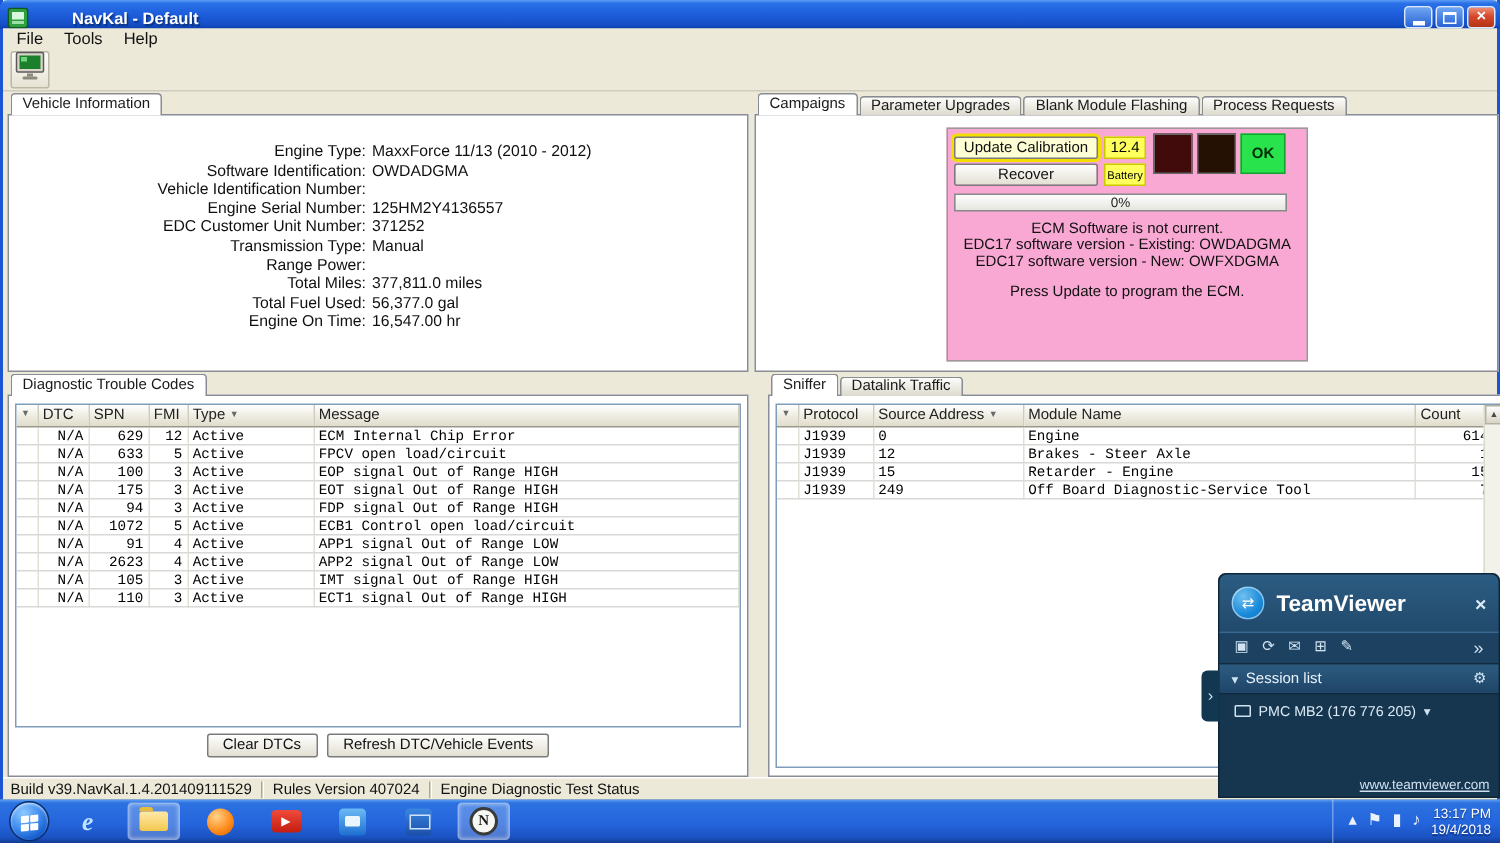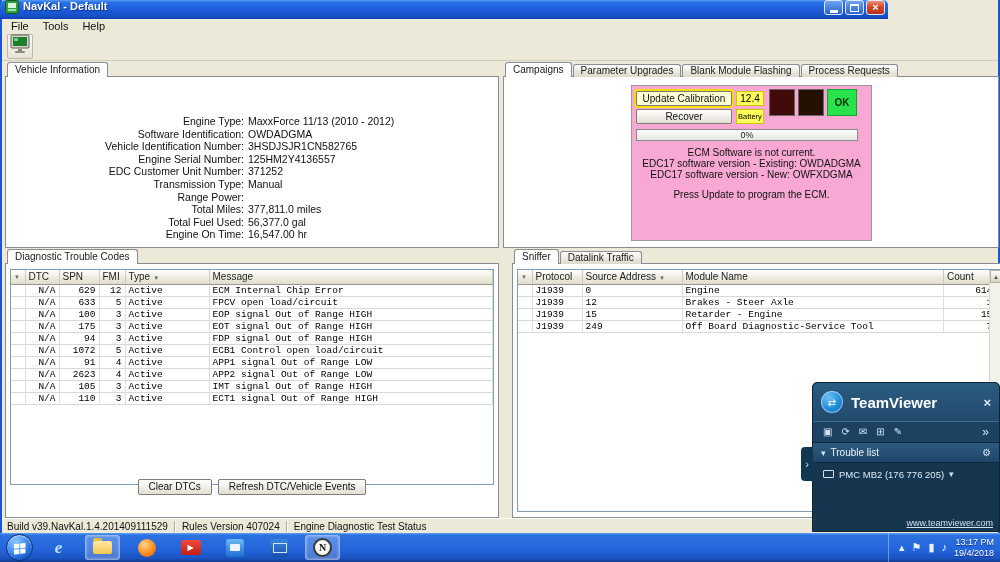--- a/index.html
+++ b/index.html
@@ -3,23 +3,23 @@
 <meta charset="utf-8">
 <style>
   * { margin:0; padding:0; box-sizing:border-box; }
   html,body { width:1000px; height:562px; overflow:hidden; background:#000; }
   body { font-family:"Liberation Sans", sans-serif; position:relative; }
   .screen { position:absolute; inset:0; }
 
   
   .xp-window { position:absolute; left:0; top:0; width:1000px; height:533px;
     background:#ECE9D8; border-left:2px solid #1b55d4; border-right:2px solid #1b55d4; }
-  .titlebar { position:absolute; left:-2px; top:0; width:888px; height:19px;
+  .titlebar { position:absolute; left:-2px; top:0; width:1000px; height:19px;
     background:linear-gradient(180deg,#5a9cf5 0%,#2a71e8 12%,#1f5fdd 45%,#1650c8 85%,#0c3fae 100%);
-    border-radius:5px 5px 0 0; display:flex; align-items:flex-start; padding:0 3px; }
+    border-radius:5px 5px 0 0; display:flex; align-items:flex-end; padding:0 3px;gap:25px; }
   .title-icon { width:14px; height:14px; margin:0 4px 0 2px; display:inline-flex; }
   .title-text { color:#fff; font-size:11px; font-weight:bold; text-shadow:1px 1px 1px #0a2f7a; flex:1; }
   .win-btns { display:flex; gap:2px; }
   .win-btn { width:19px; height:15px; border-radius:3px; border:1px solid #dce8fb;
     background:linear-gradient(#6ea5f2,#2a63d4); display:flex; align-items:center; justify-content:center;
     color:#fff; font-size:11px; font-weight:bold; line-height:1; cursor:default; }
   .win-btn.close { background:linear-gradient(#ef9078,#d6492a 45%,#b3331a); }
   .glyph-min { width:8px; height:3px; background:#fff; margin-top:7px; display:block; }
   .glyph-max { width:9px; height:8px; border:1px solid #fff; border-top:2px solid #fff; display:block; }
 
@@ -38,21 +38,21 @@
     background:linear-gradient(#fdfdfb,#dcd9cc); border:1px solid #898c95; border-bottom:none; border-radius:3px 3px 0 0; white-space:nowrap; }
   .tab.active { background:#fff; height:15px; line-height:14px; }
   .panel-box { position:absolute; left:0; right:0; top:13px; bottom:0; background:#fff; border:1px solid #898c95; z-index:1; }
 
   #vehicle-panel { left:3px; top:63px; width:494px; height:185px; }
   #campaigns-panel { left:501px; top:63px; width:496px; height:185px; }
   #dtc-panel { left:3px; top:250px; width:494px; height:268px; }
   #sniffer-panel { left:510px; top:250px; width:496px; height:268px; }
 
   
-  .vi-fields { padding-top:18px;margin-top:20px; }
+  .vi-fields { padding-top:18px; }
   .vi-row { display:flex; line-height:12.6px; font-size:10.5px; color:#101010; }
   .vi-label { width:242px; text-align:right; padding-right:4px; }
   .vi-value { flex:1; text-align:left; }
 
   
   .camp-box { position:absolute; left:127px; top:8px; width:241px; height:156px; border:1px solid #9a9a9a; background:#f9a8d4; }
   .btn { font-size:10px; line-height:1; background:linear-gradient(#fefefe,#e2dfd2); border:1px solid #7b7b7b; border-radius:2px;
     display:flex; align-items:center; justify-content:center; color:#111; }
   .upd-btn { position:absolute; left:4px; top:5px; width:96px; height:15px; background:#ffffd6; box-shadow:0 0 0 2px #f2df00; }
   .rec-btn { position:absolute; left:4px; top:23px; width:96px; height:15px; }
@@ -80,21 +80,21 @@
   .grid td { font-family:"Liberation Mono", monospace; font-size:9.5px; height:11px; line-height:11px; padding:0 3px;
     border-right:1px solid #e2e0d6; border-bottom:1px solid #d8d8d4; white-space:nowrap; overflow:hidden; color:#000; }
   .grid td.num { text-align:right; }
   .funnel, .sort { font-size:6px; color:#6a6a6a; vertical-align:middle; }
   .sort { margin-left:3px; }
   .vscroll { position:absolute; right:0; top:0; bottom:0; width:13px; background:#f2f1ea; border-left:1px solid #dcd9cd; }
   .vs-btn { position:absolute; left:0; width:12px; height:13px; background:linear-gradient(#fdfdfd,#d8d4c6); border:1px solid #b5b2a4;
     font-size:6px; color:#4a4a42; display:flex; align-items:center; justify-content:center; }
   .vs-up { top:0; } .vs-down { bottom:0; }
 
-  .dtc-buttons { position:absolute; left:0; right:0; bottom:22px; display:flex; justify-content:center; gap:6px;align-items:center; }
+  .dtc-buttons { position:absolute; left:0; right:0; bottom:12px; display:flex; justify-content:center; gap:6px;align-items:center; }
   .dtc-buttons .btn { height:16px; padding:0 10px; }
 
   
   .statusbar { position:absolute; left:0; top:518px; width:996px; height:15px; background:#ECE9D8;
     border-top:1px solid #fff; display:flex; align-items:center; font-size:10px; color:#111; padding-left:5px; }
   .sb-sep { width:0; border-left:1px solid #aca899; border-right:1px solid #fff; height:11px; margin:0 6px; }
 
   
   .taskbar { position:absolute; left:0; top:533px; width:1000px; height:29px;
     background:linear-gradient(180deg,#5da1f2 0%,#2c71e0 8%,#2465dd 55%,#1a52c0 88%,#123a8f 100%); display:flex; align-items:center; }
@@ -200,21 +200,20 @@
             <div class="vi-row">
               <div class="vi-label">Engine Type:</div>
               <div class="vi-value">MaxxForce 11/13 (2010 - 2012)</div>
             </div>
             <div class="vi-row">
               <div class="vi-label">Software Identification:</div>
               <div class="vi-value">OWDADGMA</div>
             </div>
             <div class="vi-row">
               <div class="vi-label">Vehicle Identification Number:</div>
-              <div class="vi-value">3HSDJSJR1CN582765</div>
             </div>
             <div class="vi-row">
               <div class="vi-label">Engine Serial Number:</div>
               <div class="vi-value">125HM2Y4136557</div>
             </div>
             <div class="vi-row">
               <div class="vi-label">EDC Customer Unit Number:</div>
               <div class="vi-value">371252</div>
             </div>
             <div class="vi-row">
@@ -513,21 +512,21 @@
     <div class="tv-toolbar">
         <span class="tv-icon">▣</span>
         <span class="tv-icon">⟳</span>
         <span class="tv-icon">✉</span>
         <span class="tv-icon">⊞</span>
         <span class="tv-icon">✎</span>
         <span class="tv-icon more">»</span>
       </div>
     <div class="tv-session-header">
       <span class="tv-chevron">▾</span>
-      <span>Trouble list</span>
+      <span>Session list</span>
       <span class="gear tv-icon">⚙</span>
     </div>
     <div class="tv-session-item">
       <span class="tv-computer"></span>
       <span>PMC MB2 (176 776 205)</span>
       <span class="tv-chevron">▾</span>
     </div>
     <div class="tv-body"></div>
     <a class="tv-link">www.teamviewer.com</a>
   </div>

